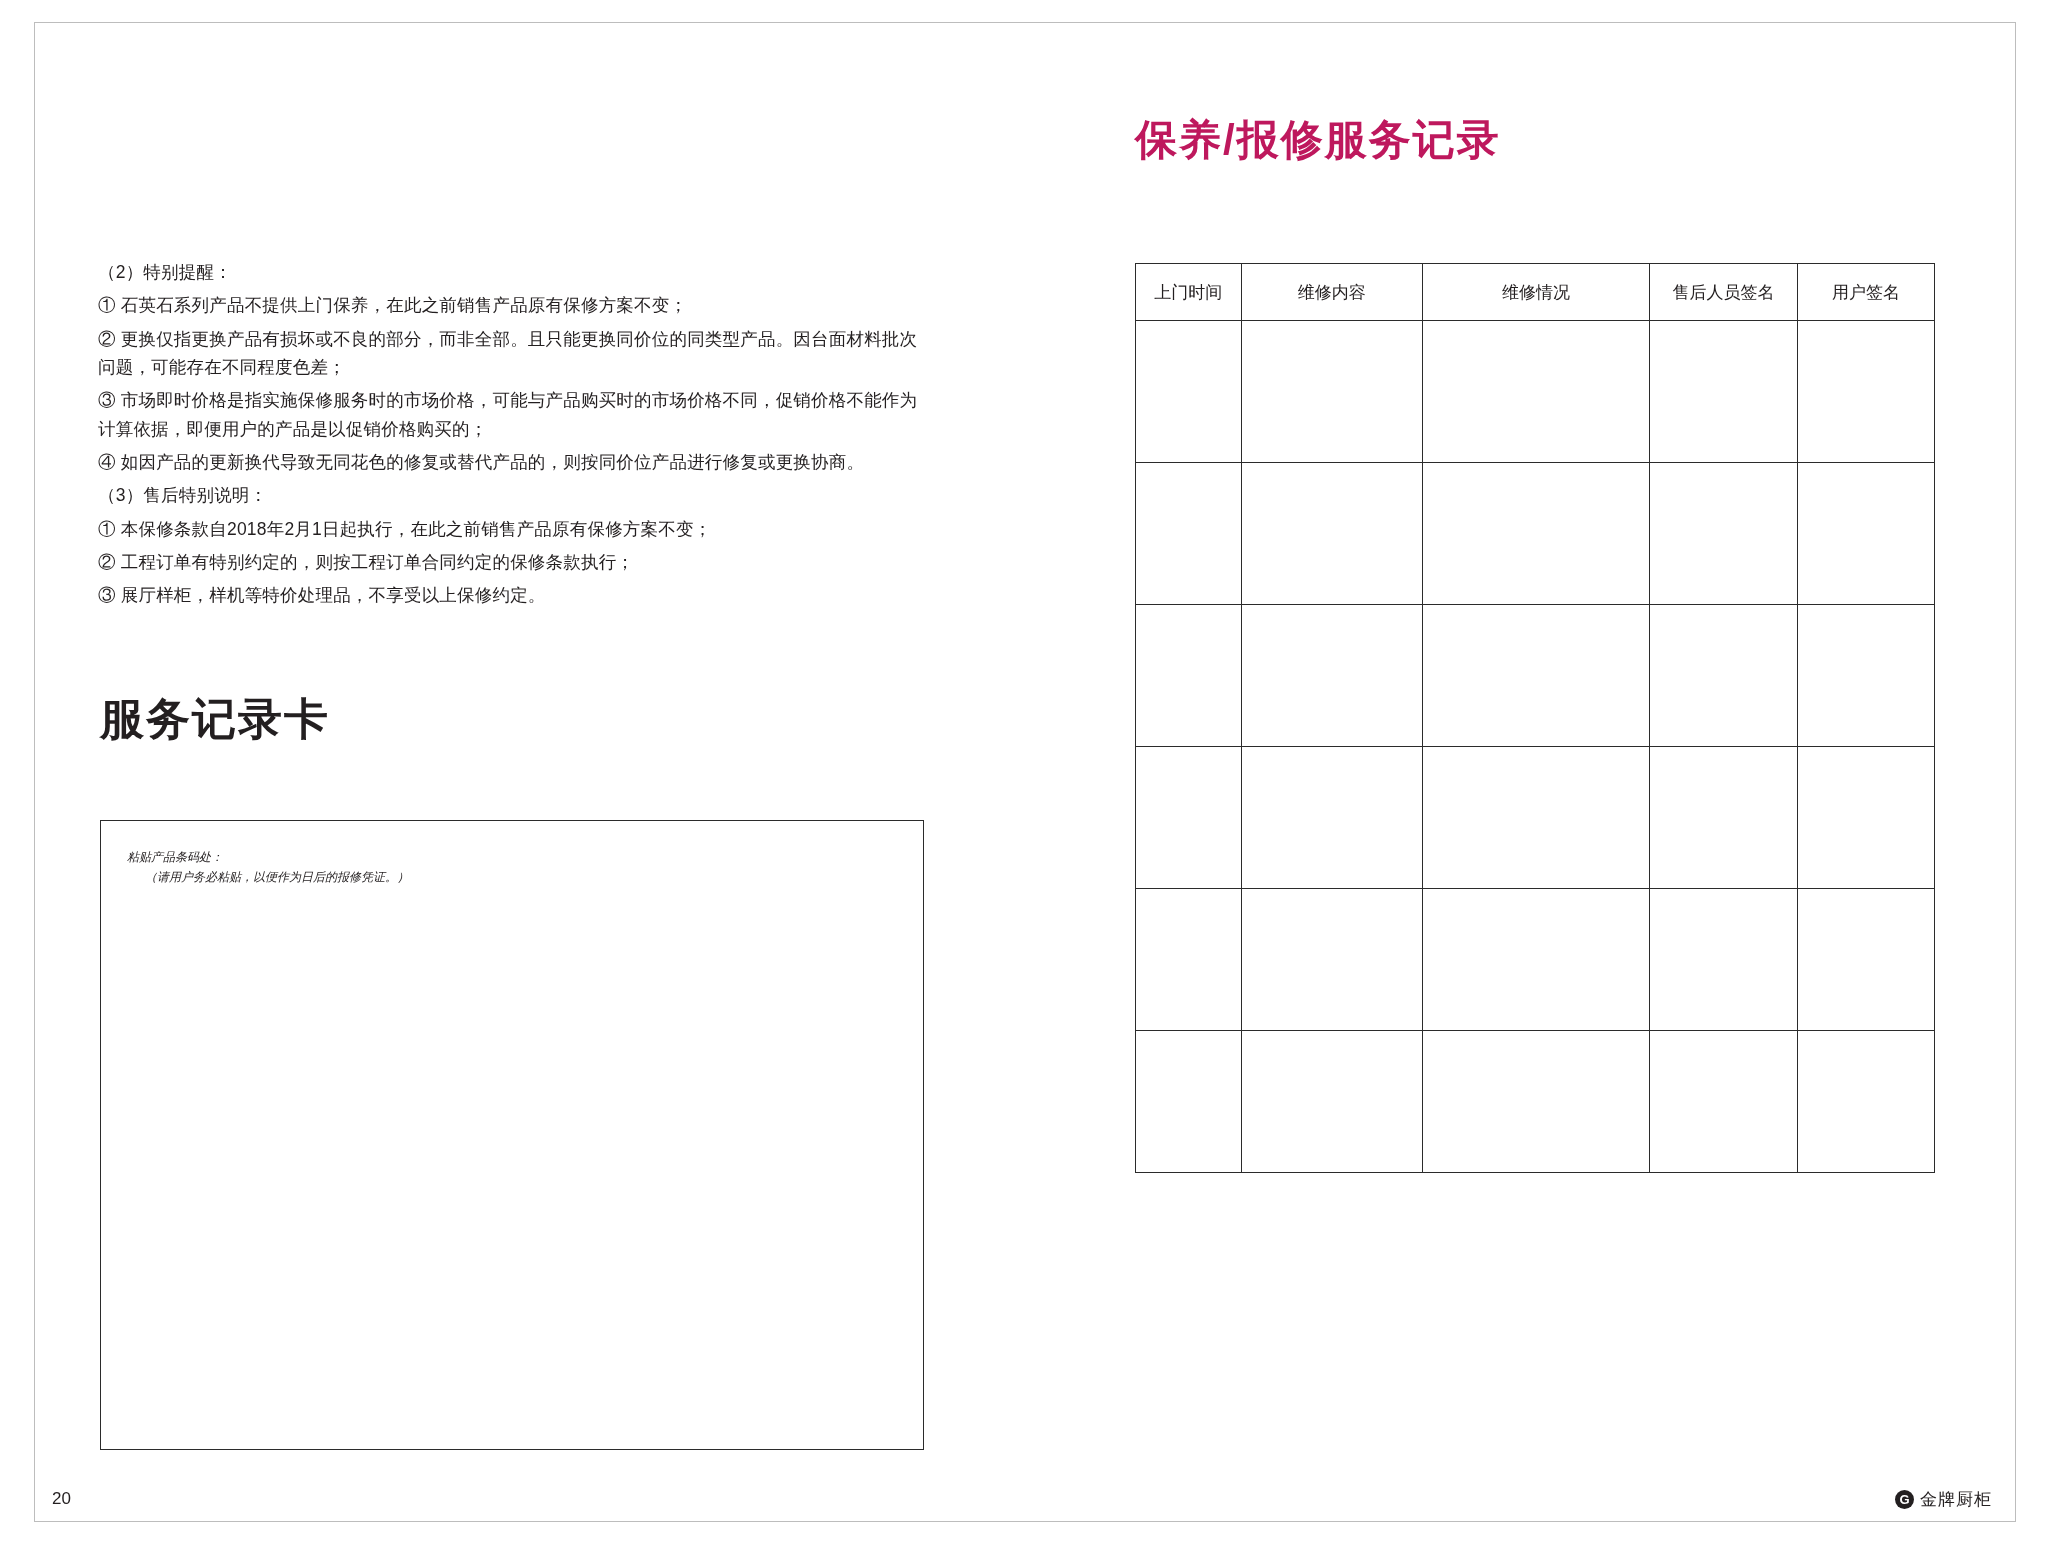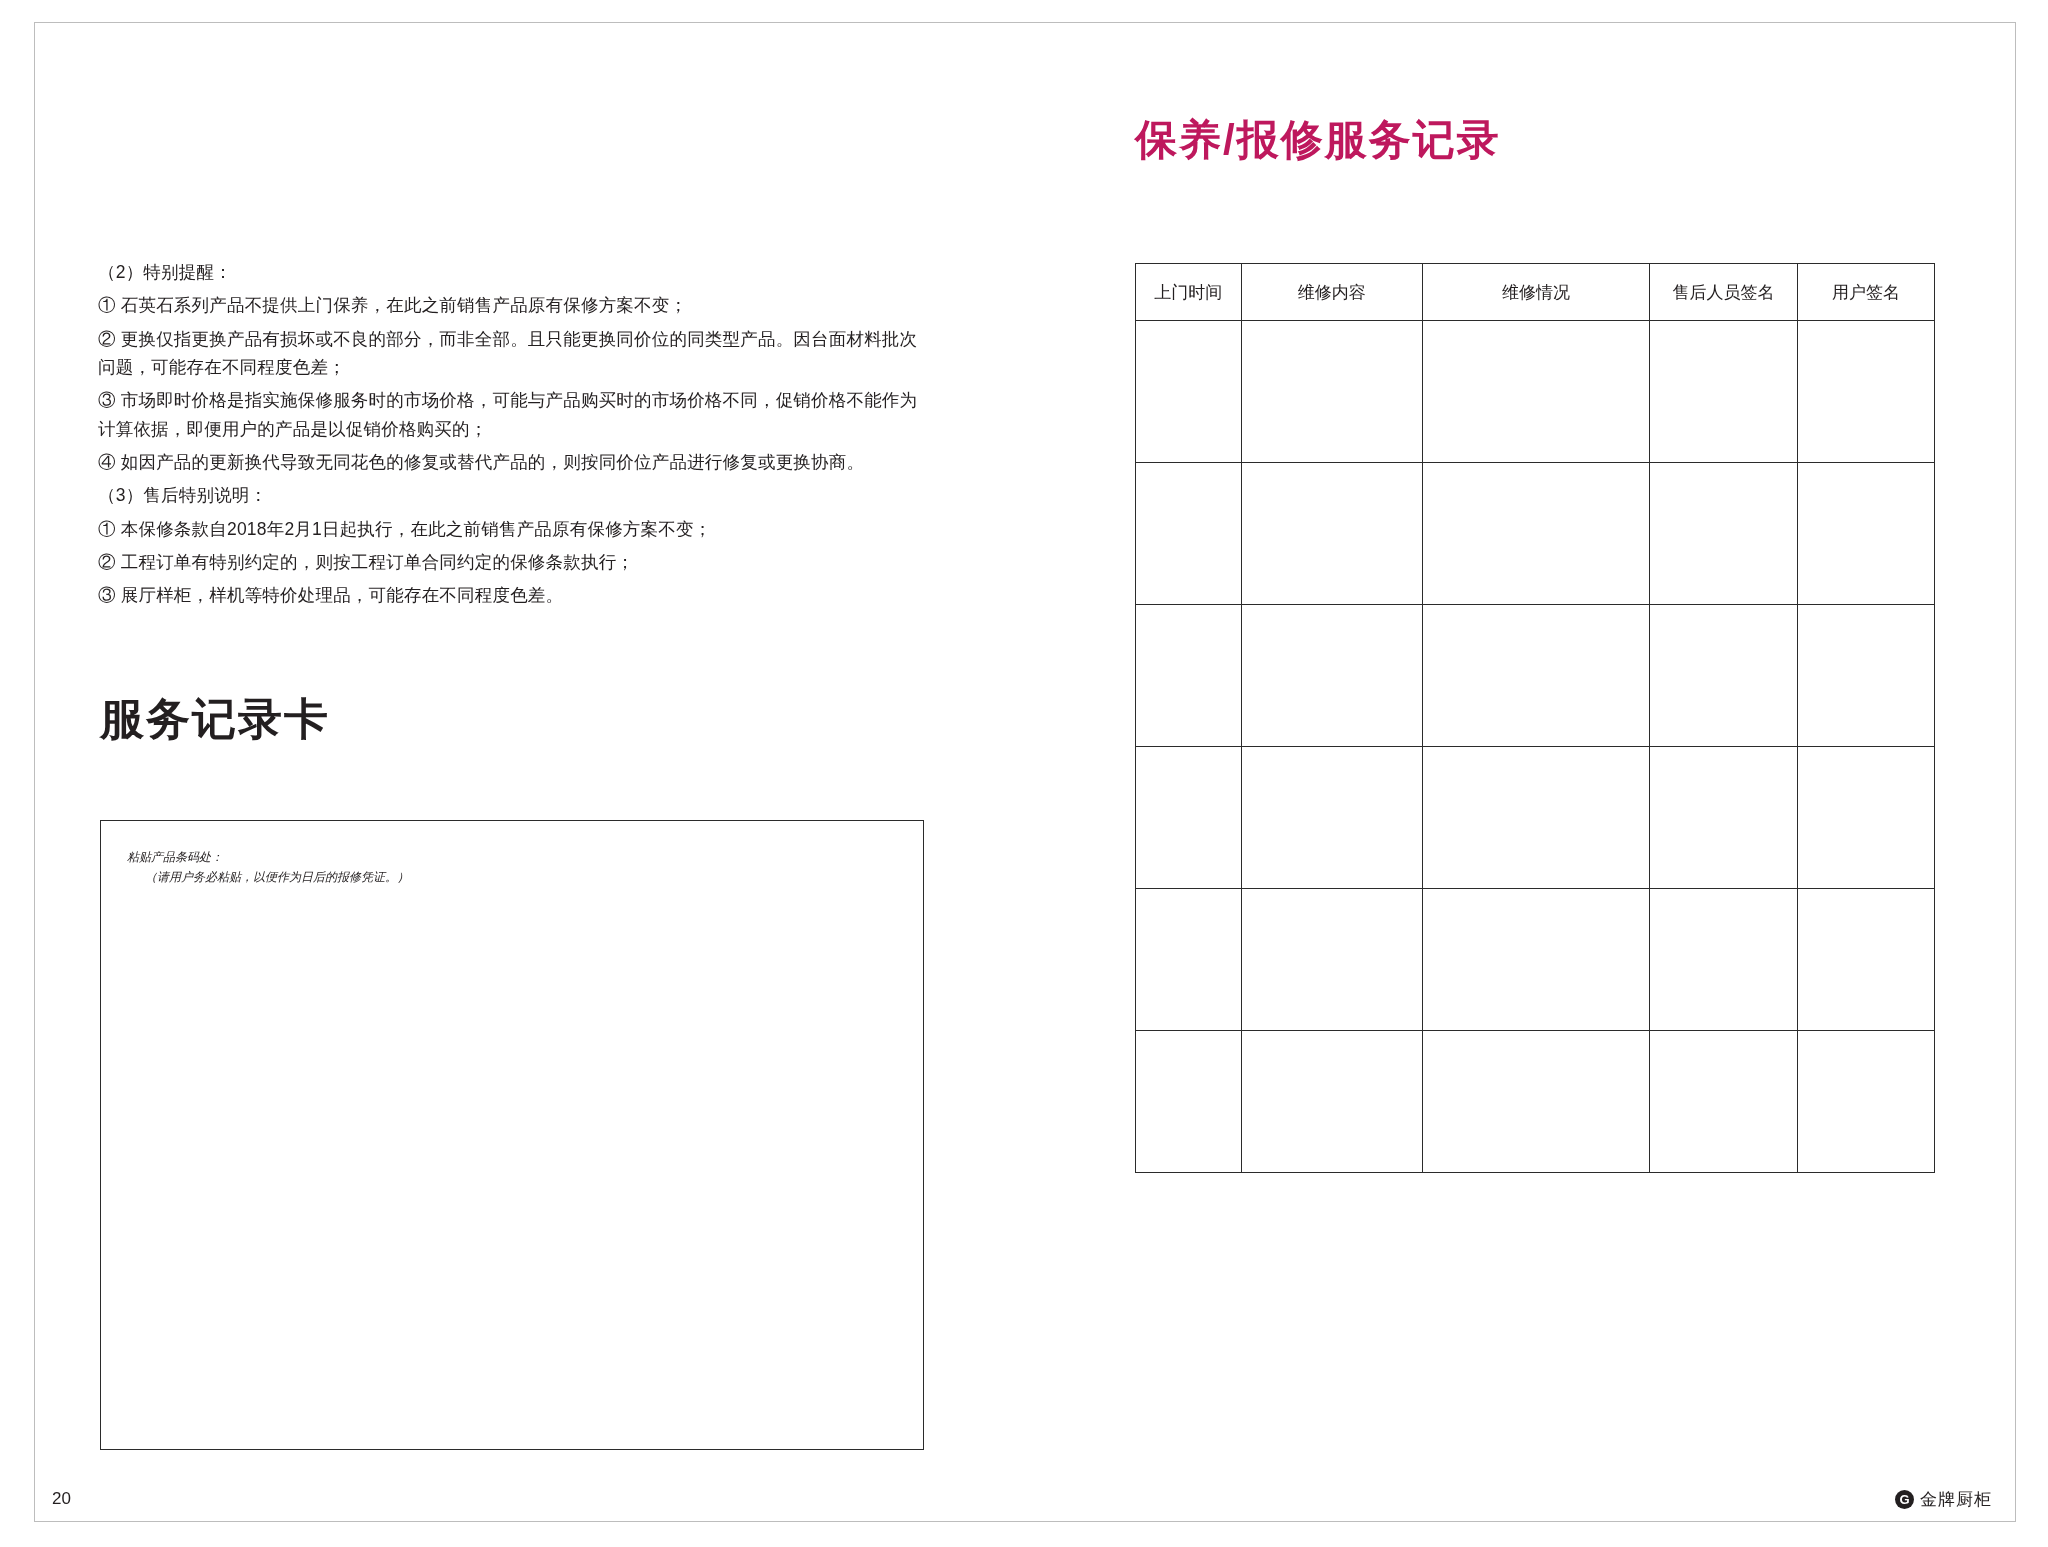--- a/index.html
+++ b/index.html
@@ -162,21 +162,21 @@
 
   <div class="left-col notes">
     <p>（2）特别提醒：</p>
     <p>① 石英石系列产品不提供上门保养，在此之前销售产品原有保修方案不变；</p>
     <p>② 更换仅指更换产品有损坏或不良的部分，而非全部。且只能更换同价位的同类型产品。因台面材料批次问题，可能存在不同程度色差；</p>
     <p>③ 市场即时价格是指实施保修服务时的市场价格，可能与产品购买时的市场价格不同，促销价格不能作为计算依据，即便用户的产品是以促销价格购买的；</p>
     <p>④ 如因产品的更新换代导致无同花色的修复或替代产品的，则按同价位产品进行修复或更换协商。</p>
     <p>（3）售后特别说明：</p>
     <p>① 本保修条款自2018年2月1日起执行，在此之前销售产品原有保修方案不变；</p>
     <p>② 工程订单有特别约定的，则按工程订单合同约定的保修条款执行；</p>
-    <p>③ 展厅样柜，样机等特价处理品，可能存在不同程度色差。</p>
+    <p>③ 展厅样柜，样机等特价处理品，不享受以上保修约定。</p>
   </div>
 
   <div class="service-card-title">服务记录卡</div>
 
   <div class="barcode-box">
     <div class="barcode-label">
       <span>粘贴产品条码处：</span>
       <span class="sub">（请用户务必粘贴，以便作为日后的报修凭证。）</span>
     </div>
   </div>

